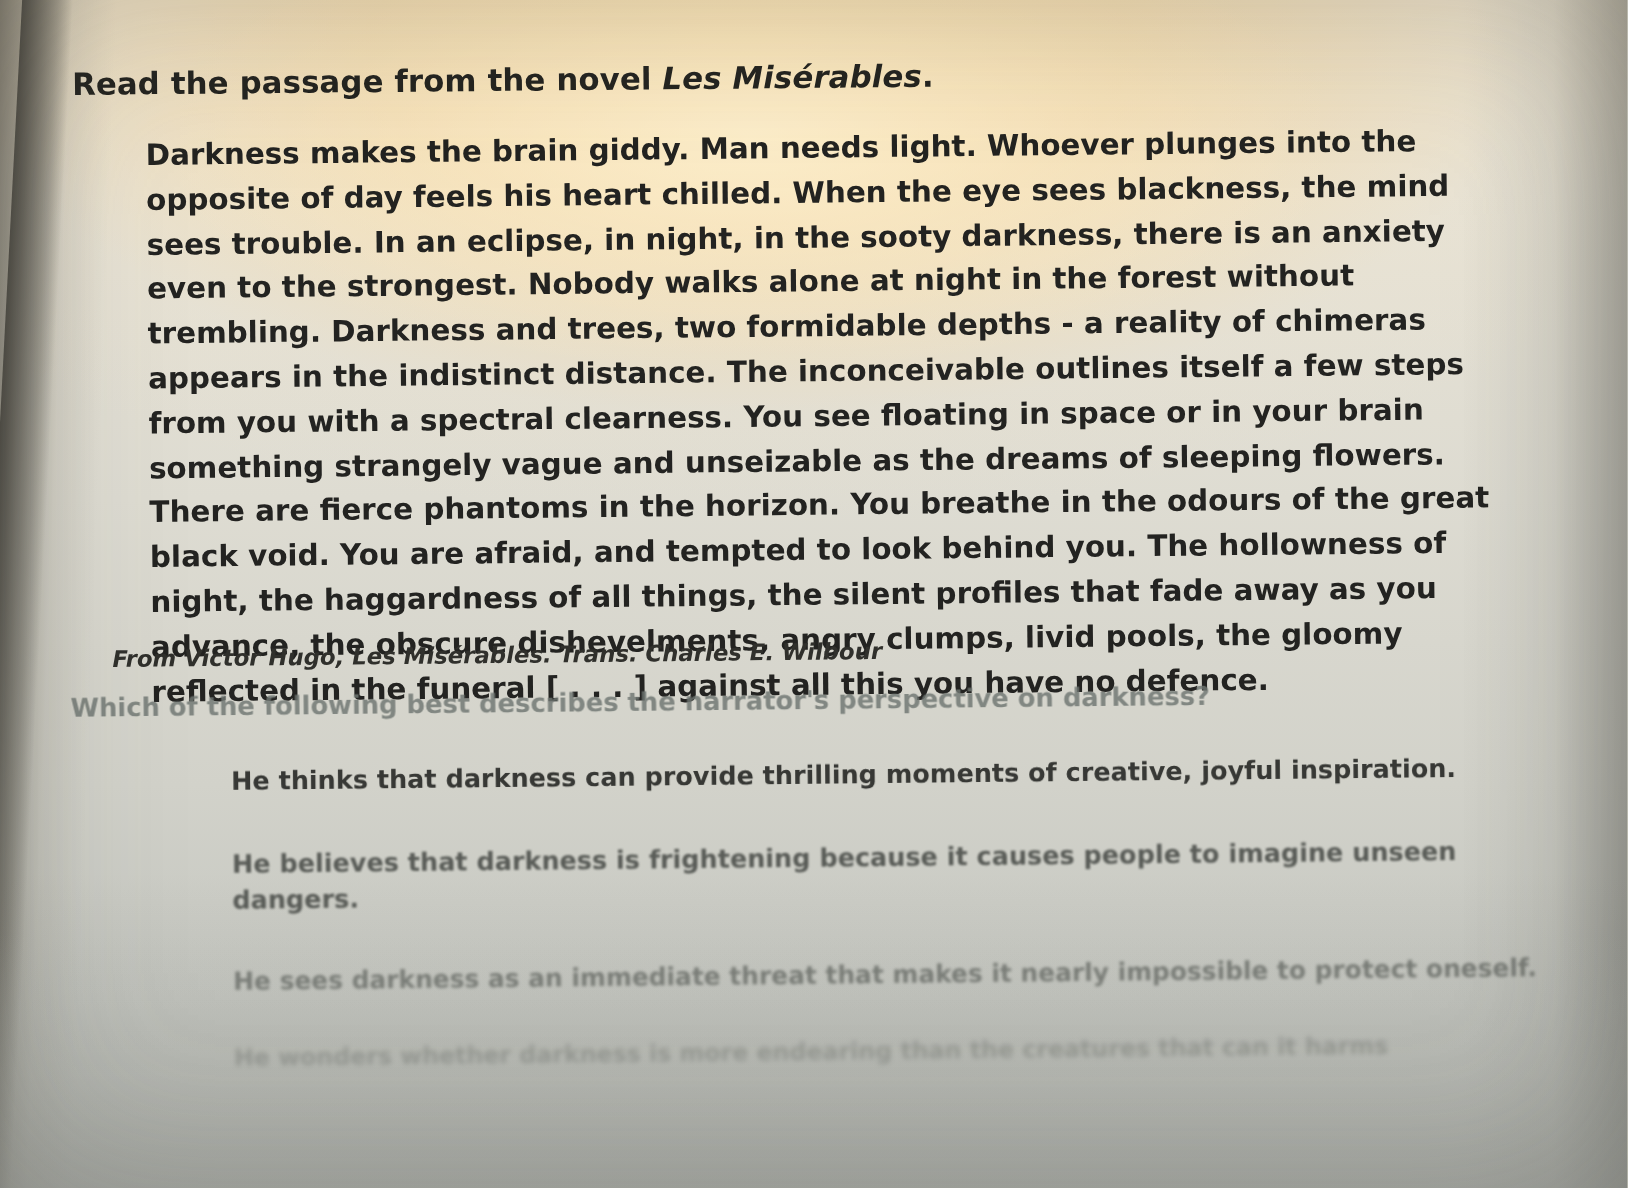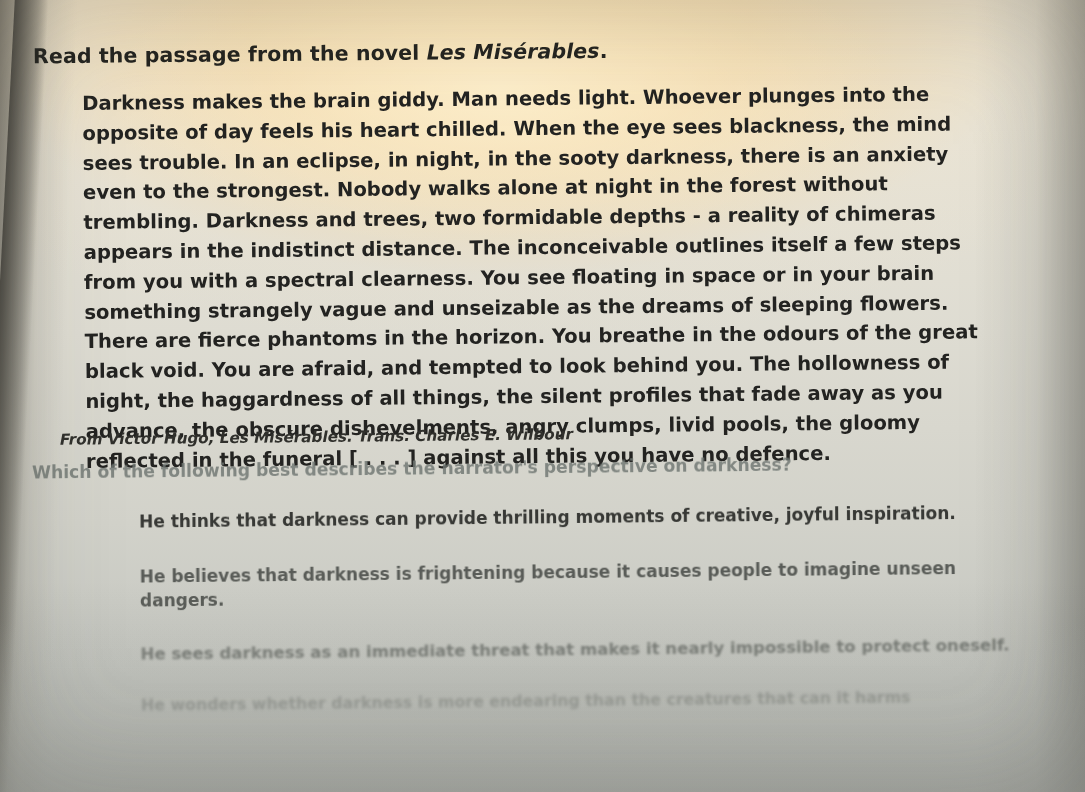--- a/index.html
+++ b/index.html
@@ -57,20 +57,21 @@
     width: 760px; height: 300px;
     background: radial-gradient(ellipse at center, rgba(255,244,214,0.70) 0%, rgba(255,240,205,0.30) 45%, rgba(255,255,255,0) 75%);
     pointer-events: none;
   }
 
   
   .content {
     position: absolute;
     inset: 0;
     color: #2a2a2a;
+    margin-left: 15px;
   }
 
   .prompt {
     position: absolute;
     left: 33px;
     top: 40px;
     width: 900px;
     font-size: 20.5px;
     font-weight: 700;
     letter-spacing: 0.1px;

